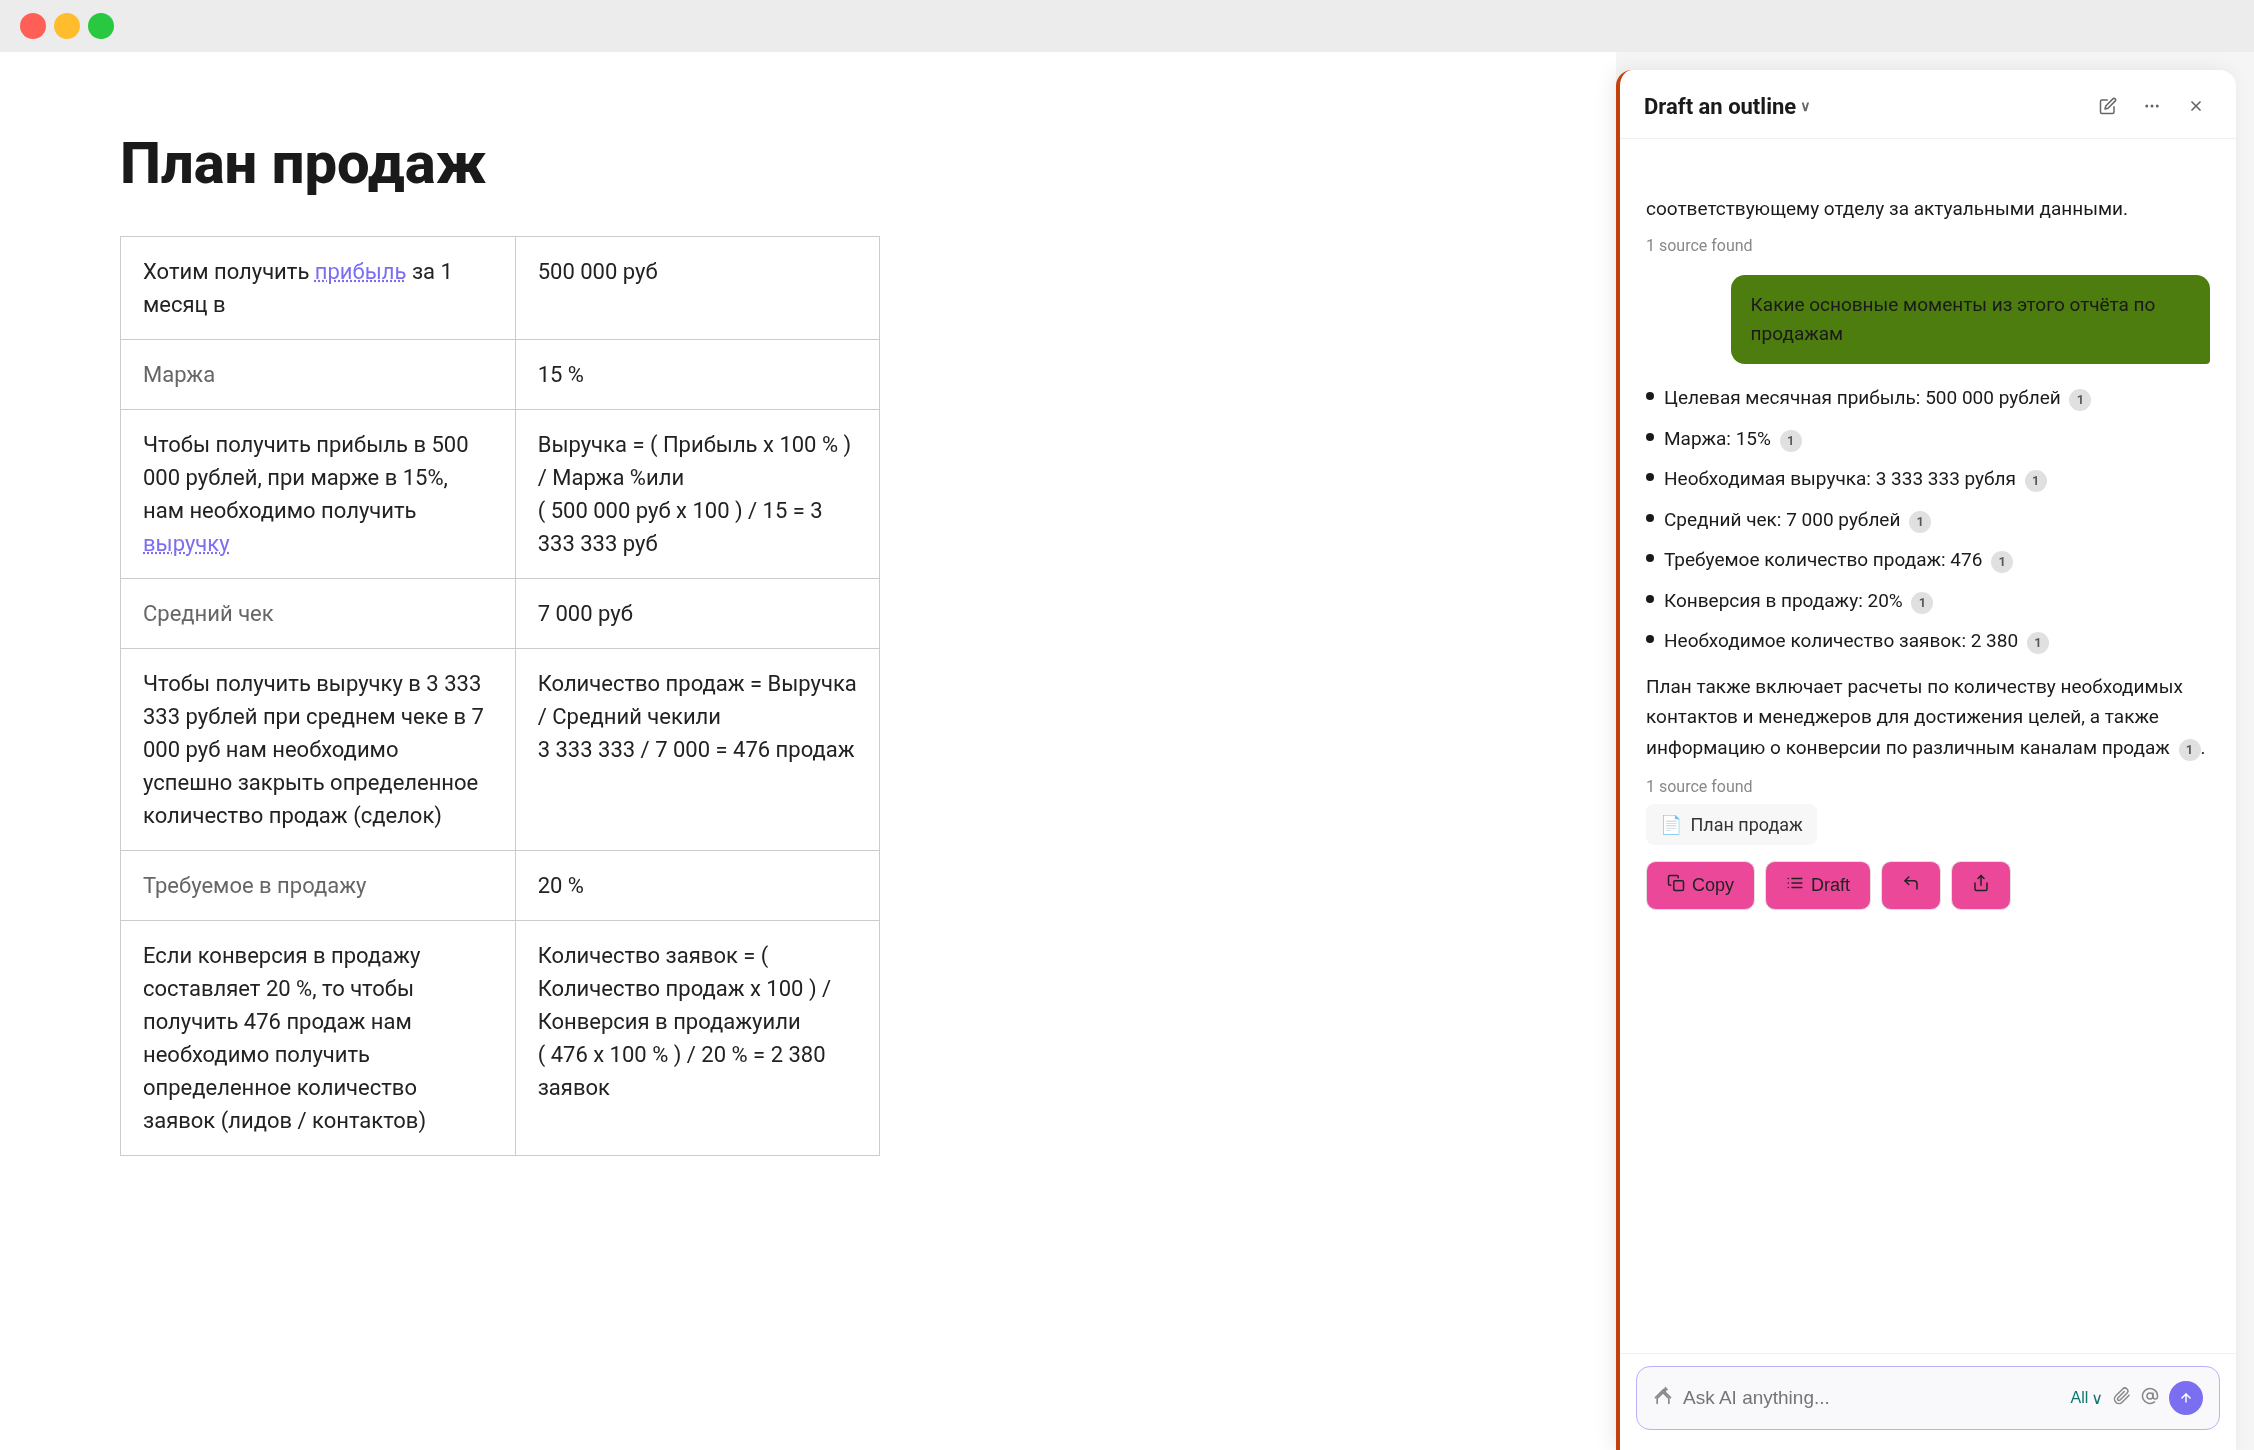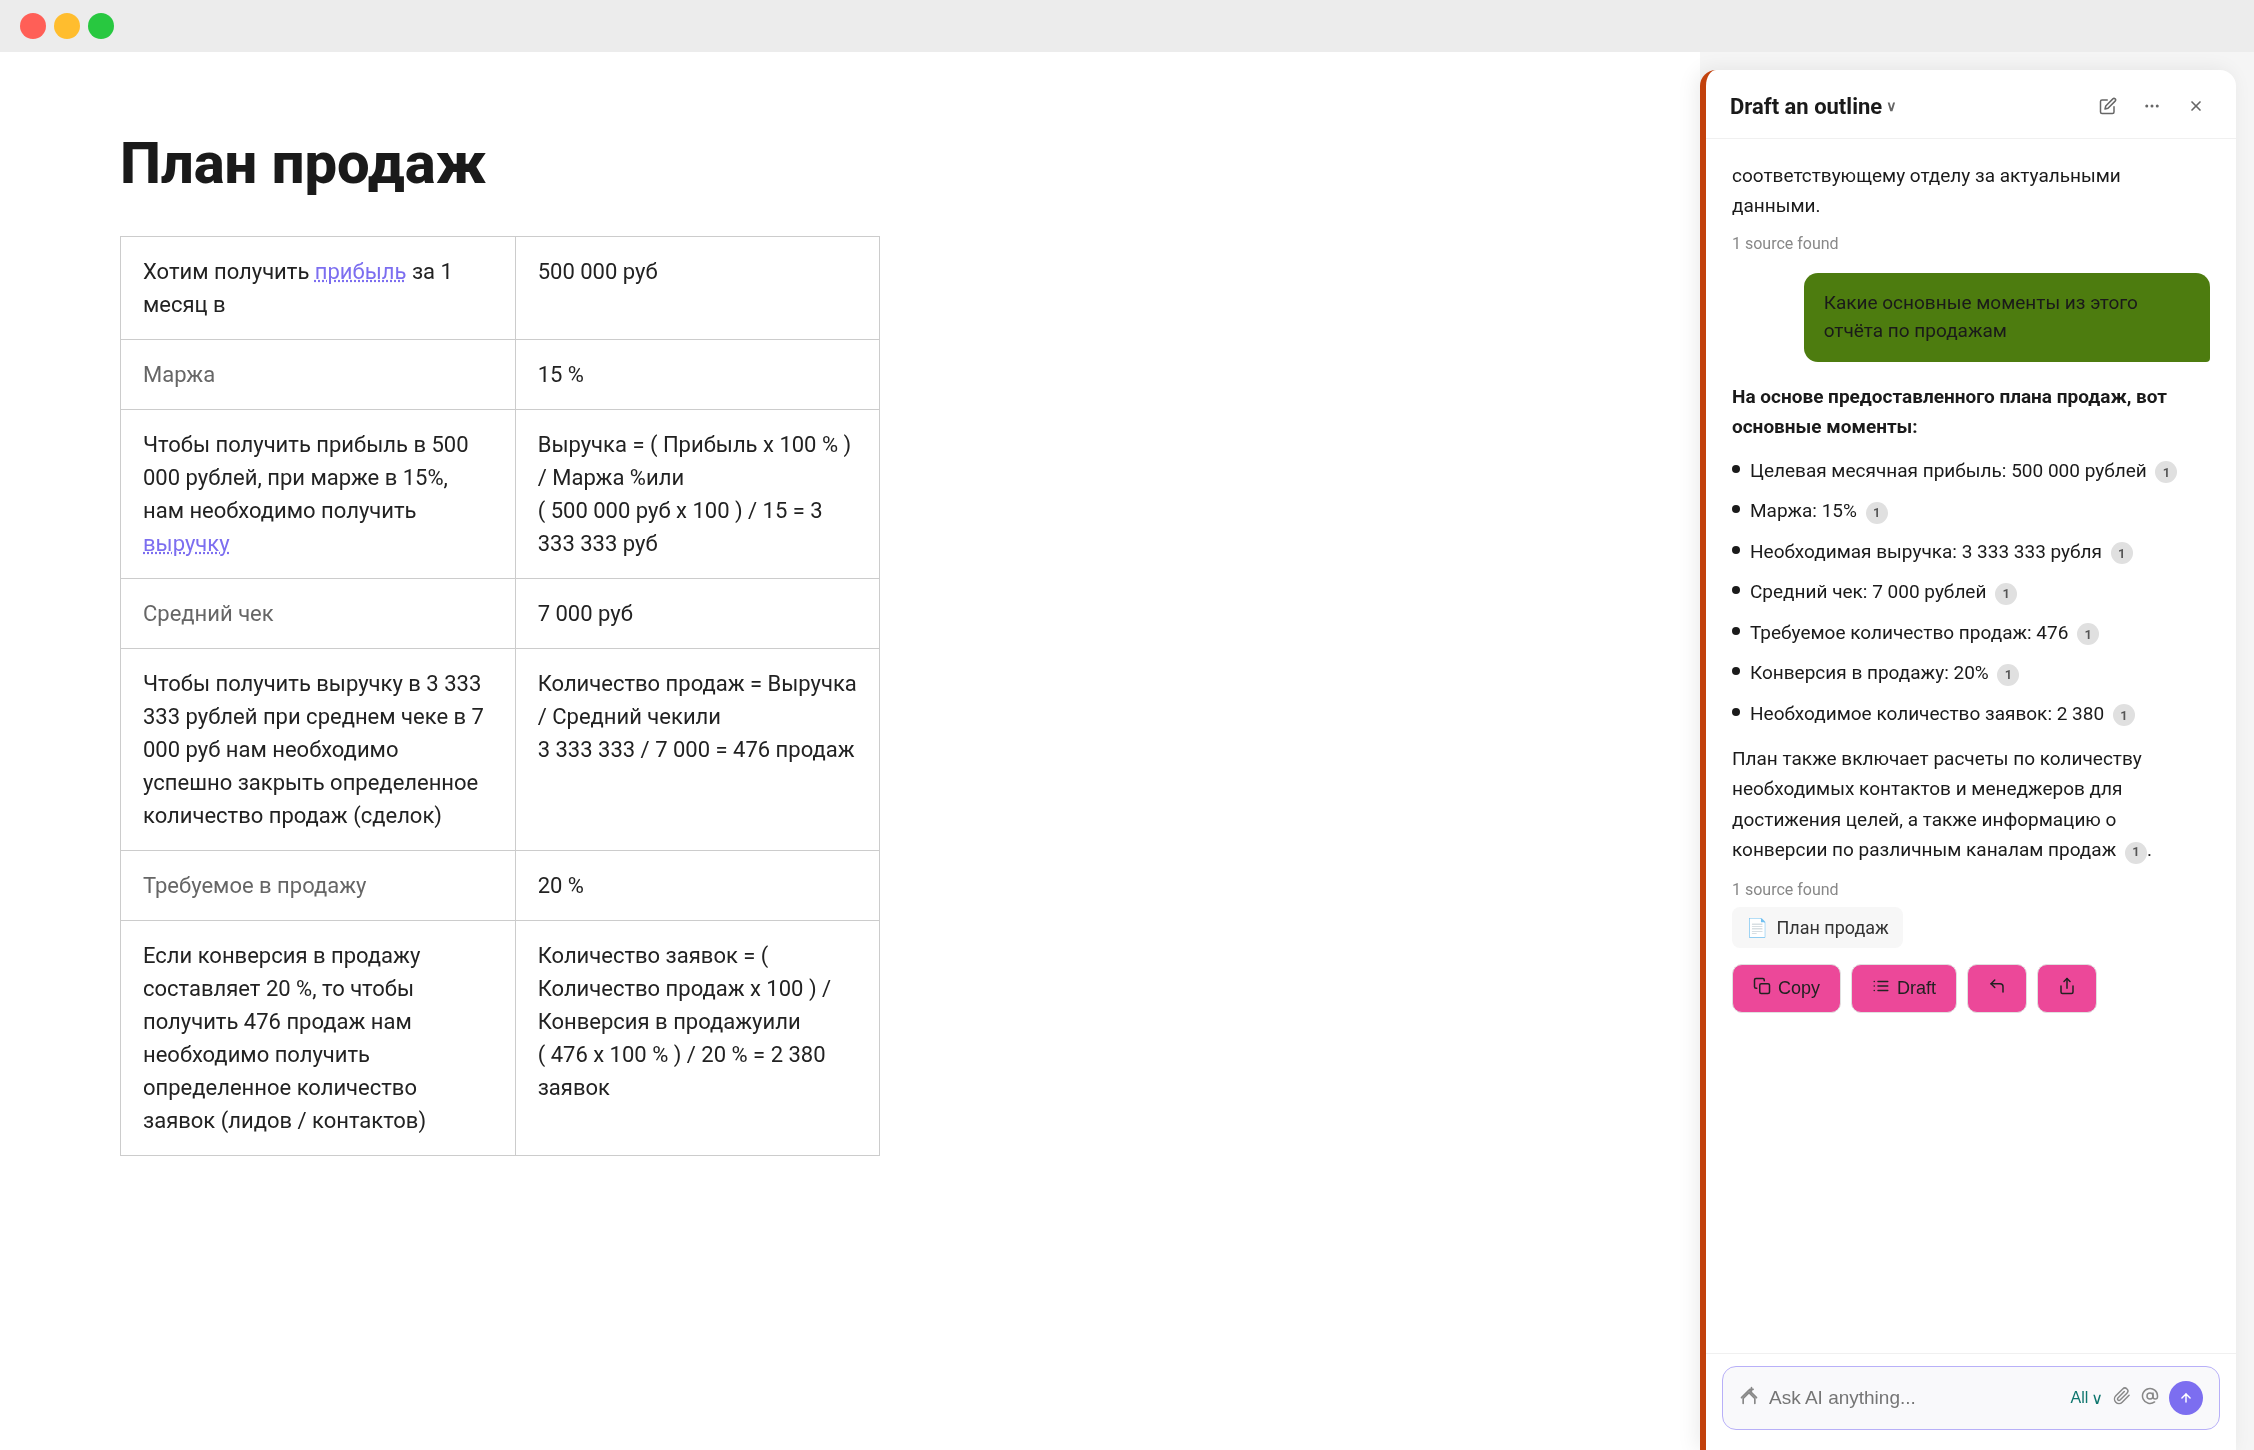--- a/index.html
+++ b/index.html
@@ -79,30 +79,31 @@
     .label-cell {
       color: #666;
     }
     .link-text {
       color: #7c6ef0;
       text-decoration: underline dotted;
     }
 
     
     .side-panel {
-      width: 536px;
+      width: 620px;
       background: #ffffff;
-      border-left: 6px solid #c2410c;
+      border-left: 4px solid #c2410c;
       border-radius: 16px 16px 0 0;
       display: flex;
       flex-direction: column;
       box-shadow: -4px 0 20px rgba(0,0,0,0.08);
       margin: 18px 18px 0 0;
       overflow: hidden;
       flex-shrink: 0;
+      gap: 33px;
     }
 
     
     .panel-header {
       display: flex;
       align-items: center;
       padding: 20px 24px 16px;
       border-bottom: 1px solid #f0f0f0;
       gap: 8px;
       flex-shrink: 0;
@@ -446,23 +447,20 @@
 
     <div class="panel-content">
 
       <p class="panel-intro">соответствующему отделу за актуальными данными.</p>
       <p class="source-badge">1 source found</p>
 
       <div class="user-bubble">
         <span>Какие основные моменты из этого отчёта по продажам</span>
       </div>
 
-      <p class="ai-response">
-        <strong>На основе предоставленного плана продаж, вот основные моменты:</strong>
-      </p>
 
       <ul class="bullet-list">
         <li>
           <span class="bullet-dot"></span>
           <span>Целевая месячная прибыль: 500 000 рублей <span class="info-circle">1</span></span>
         </li>
         <li>
           <span class="bullet-dot"></span>
           <span>Маржа: 15% <span class="info-circle">1</span></span>
         </li>

